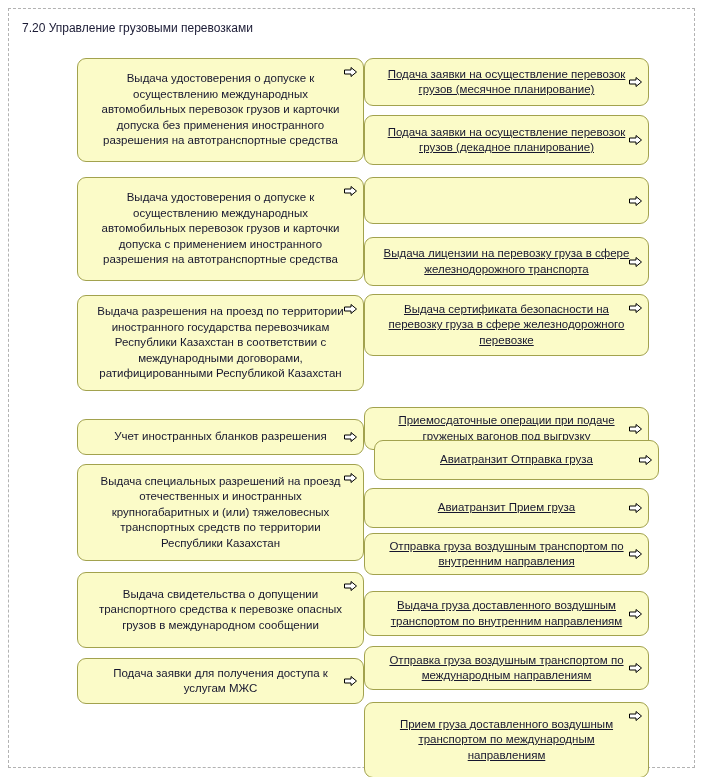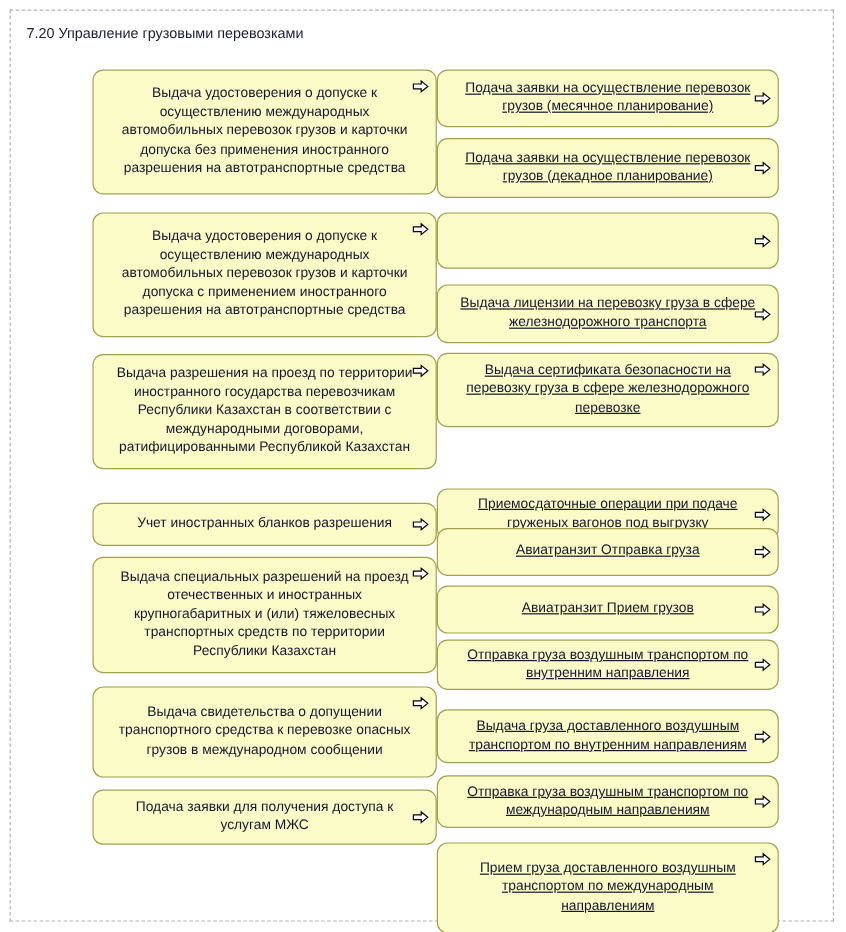--- a/index.html
+++ b/index.html
@@ -40,21 +40,21 @@
   .l5 { top:464px; height:97px;  }
   .l6 { top:572px; height:76px;  }
   .l7 { top:658px; height:46px;  }
   
   .r1  { top:58px;  height:48px; }
   .r2  { top:115px; height:50px; }
   .r3  { top:177px; height:47px; }
   .r4  { top:237px; height:49px; }
   .r5  { top:294px; height:62px; }
   .r6  { top:369px; height:43px;margin-top:38px; }
-  .r7  { top:440px; height:40px; }
+  .r7  { top:440px; height:40px;margin-left:10px; }
   .r8  { top:488px; height:40px; }
   .r9  { top:533px; height:42px; }
   .r10 { top:591px; height:45px; }
   .r11 { top:646px; height:44px; }
   .r12 { top:702px; height:76px; }
 </style>
 </head>
 <body>
 
 <div class="canvas">
@@ -143,21 +143,21 @@
   <div class="pbox col-right r7">
     <span class="arrow"><svg viewBox="0 0 15 12" width="15" height="12">
           <polygon points="1.5,4 8,4 8,1.5 13.5,6 8,10.5 8,8 1.5,8" fill="#ffffff" stroke="#000000" stroke-width="1"></polygon>
         </svg></span>
     <span class="lbl">Авиатранзит Отправка груза</span>
   </div>
   <div class="pbox col-right r8">
     <span class="arrow"><svg viewBox="0 0 15 12" width="15" height="12">
           <polygon points="1.5,4 8,4 8,1.5 13.5,6 8,10.5 8,8 1.5,8" fill="#ffffff" stroke="#000000" stroke-width="1"></polygon>
         </svg></span>
-    <span class="lbl">Авиатранзит Прием грузов</span>
+    <span class="lbl">Авиатранзит Прием груза</span>
   </div>
   <div class="pbox col-right r9">
     <span class="arrow"><svg viewBox="0 0 15 12" width="15" height="12">
           <polygon points="1.5,4 8,4 8,1.5 13.5,6 8,10.5 8,8 1.5,8" fill="#ffffff" stroke="#000000" stroke-width="1"></polygon>
         </svg></span>
     <span class="lbl">Отправка груза воздушным транспортом по внутренним направления</span>
   </div>
   <div class="pbox col-right r10">
     <span class="arrow"><svg viewBox="0 0 15 12" width="15" height="12">
           <polygon points="1.5,4 8,4 8,1.5 13.5,6 8,10.5 8,8 1.5,8" fill="#ffffff" stroke="#000000" stroke-width="1"></polygon>

